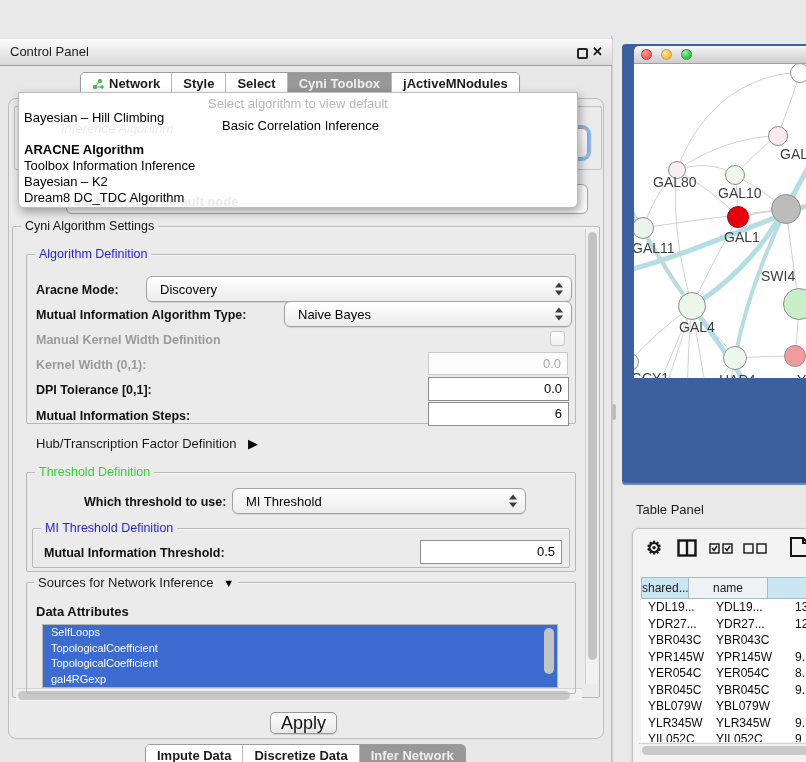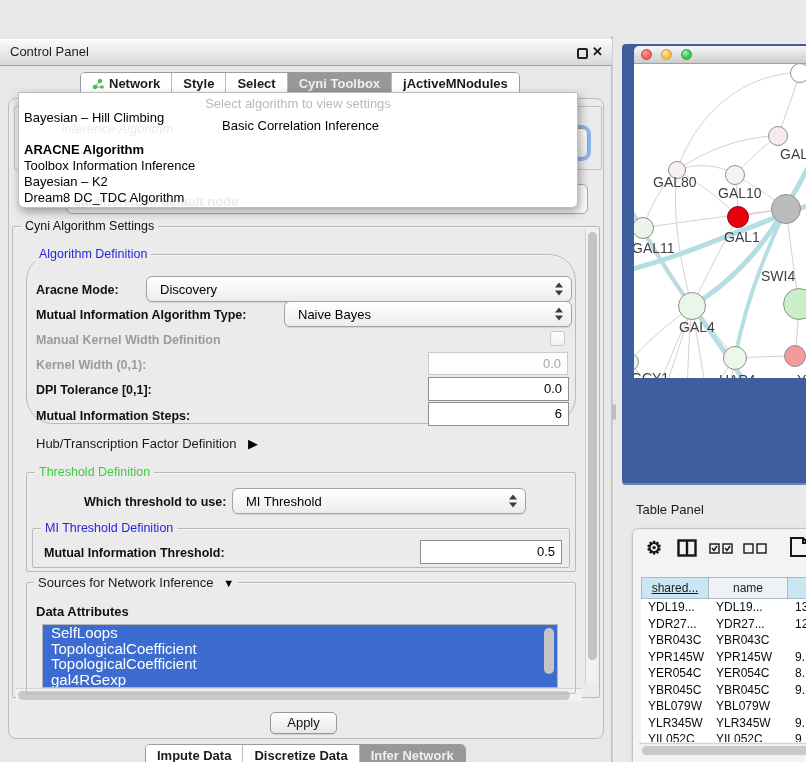--- a/index.html
+++ b/index.html
@@ -66,24 +66,24 @@
   .arrow-d { display:inline-block; font-size:11px; color:#000; }
 
   
   .vtrack { background:#f1f1f1; border-left:1px solid #cfcfcf; }
   .vthumb { position:absolute; left:2px; width:9px; background:#c3c3c3; border-radius:5px; }
   .htrack { background:#f1f1f1; border-top:1px solid #d4d4d4; }
   .hthumb { position:absolute; top:2px; height:9px; background:#c9c9c9; border-radius:5px; }
 
   
   .attr-list { background:#fff; border:1px solid #b5b5b5; overflow:hidden; }
-  .attr-item { height:15.5px; line-height:15.5px; padding-left:8px; font-size:15px; color:#fff; background:#3d6cd1; }
+  .attr-item { height:15.5px; line-height:15.5px; padding-left:8px; font-size:11px; color:#fff; background:#3d6cd1; }
 
   .btn { background:linear-gradient(#ffffff,#e6e6e6); border:1px solid #979797; border-radius:5px;
-    font-size:13px; color:#111; text-align:center; line-height:20px; box-shadow:0 1px 1px rgba(0,0,0,.12); }
+    font-size:18px; color:#111; text-align:center; line-height:20px; box-shadow:0 1px 1px rgba(0,0,0,.12); }
 
   .float-icon { left:8px; top:752px; width:18px; height:12px; border:1px solid #8d8d8d; background:#e2e2e2; border-radius:2px; }
 
   
   .right-bg { left:612px; top:0; width:194px; height:762px; background:#e9e9e9; border-left:1px solid #cfcfcf; }
   .divider-handle { left:612px; top:368px; width:4px; height:16px; background:#bdbdbd; border-radius:2px; }
 
   .net-frame { left:622px; top:8px; width:184px; height:441px; background:#3d5f9e; border-radius:4px 0 0 4px;
     box-shadow:inset 0 -2px 0 #6d87ba; }
   .net-titlebar { left:634px; top:10px; width:172px; height:18px; background:linear-gradient(#f7f7f7,#cccccc);
@@ -149,42 +149,42 @@
 
     <div class="abs content-frame"></div>
 
     <div class="abs bh-group"></div>
     <div class="abs bh-focus"></div>
     <div class="abs bh-combo"></div>
 
     <div class="abs popup">
       <span class="abs ghost" style="left:42px; top:28px;font-style:italic;">Inference Algorithm</span>
       <span class="abs ghost" style="left:54px; top:101px;font-weight:bold;">gal filtered.sif default node</span>
-      <div class="abs popup-ph">Select algorithm to view settings</div>
+      <div class="abs popup-ph">Select algorithm to view default</div>
       <div class="abs popup-item" style="top:17px;">Bayesian – Hill Climbing</div>
       <div class="abs popup-item" style="top:25px;text-align:center;">Basic Correlation Inference</div>
       <div class="abs popup-item b" style="top:49px;">ARACNE Algorithm</div>
       <div class="abs popup-item" style="top:65px;">Toolbox Information Inference</div>
       <div class="abs popup-item" style="top:81px;">Bayesian – K2</div>
       <div class="abs popup-item" style="top:97px;">Dream8 DC_TDC Algorithm</div>
     </div>
 
     <div class="abs group" style="left:12px; top:190px; width:588px; height:472px;">
       <span class="glabel">Cyni Algorithm Settings</span>
     </div>
 
     <div class="abs vtrack" style="left:585px; top:193px; width:13px; height:455px;">
       <div class="vthumb" style="top:3px; height:428px;"></div>
     </div>
 
     <div class="abs htrack" style="left:16px; top:652px; width:566px; height:13px;">
       <div class="hthumb" style="left:2px; width:552px;"></div>
     </div>
 
-    <div class="abs group" style="left:26px; top:218px; width:550px; height:170px;border-radius:27px;">
+    <div class="abs group" style="left:26px; top:218px; width:550px; height:170px;">
       <span class="glabel blue">Algorithm Definition</span>
     </div>
     <span class="abs lbl" style="left:36px; top:247px;">Aracne Mode:</span>
     <div class="abs combo" style="left:146px; top:240px; width:426px; height:26px;">
       <span class="cv">Discovery</span>
       <span class="spin"></span>
     </div>
     <span class="abs lbl" style="left:36px; top:272px;">Mutual Information Algorithm Type:</span>
     <div class="abs combo" style="left:284px; top:265px; width:288px; height:26px;">
       <span class="cv">Naive Bayes</span>
@@ -347,21 +347,21 @@
     <svg class="tico" style="left:110px; top:14px;" width="24" height="11" viewBox="0 0 24 11">
       <rect x="1" y="1" width="9" height="9" fill="none" stroke="#141414" stroke-width="1.4"></rect>
       <rect x="14" y="1" width="9" height="9" fill="none" stroke="#141414" stroke-width="1.4"></rect>
     </svg>
     <svg class="tico" style="left:156px; top:7px;" width="22" height="22" viewBox="0 0 22 22">
       <path d="M2 2 H14 L19 7 V20 H2 Z" fill="none" stroke="#141414" stroke-width="2"></path>
       <path d="M14 2 V7 H19" fill="none" stroke="#141414" stroke-width="2"></path>
     </svg>
 
     <div class="thead" style="left:8px; top:48px;">
-      <div class="th hl" style="width:68px;text-decoration:underline;">shared...</div>
+      <div class="th hl" style="width:48px;">shared...</div>
       <div class="th" style="width:79px;">name</div>
       <div class="th hl" style="width:60px;"></div>
     </div>
 
     <div class="tbody" style="left:8px; top:70px; width:207px; height:143px;">
       <div class="tr">
           <div class="td" style="width:68px;">YDL19...</div>
           <div class="td" style="width:79px;">YDL19...</div>
           <div class="td" style="width:60px;">13</div>
         </div>

